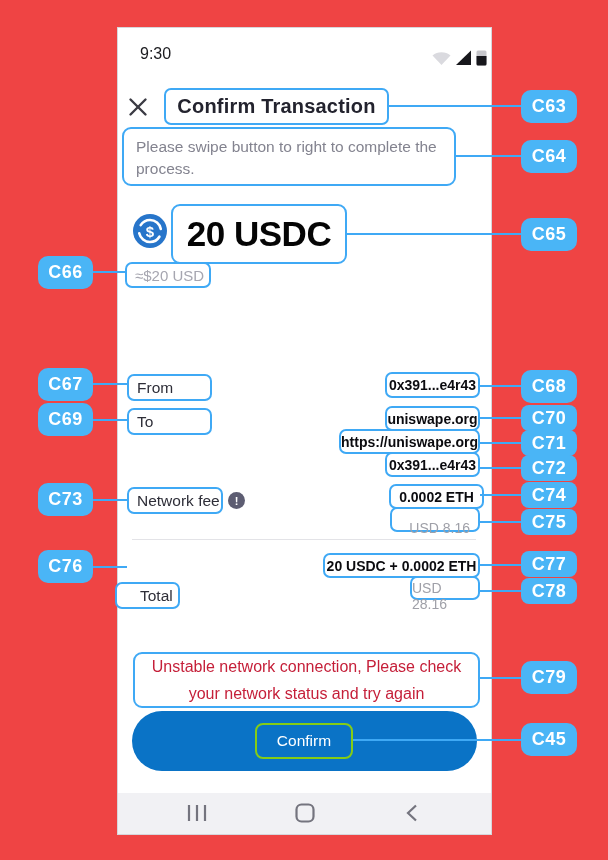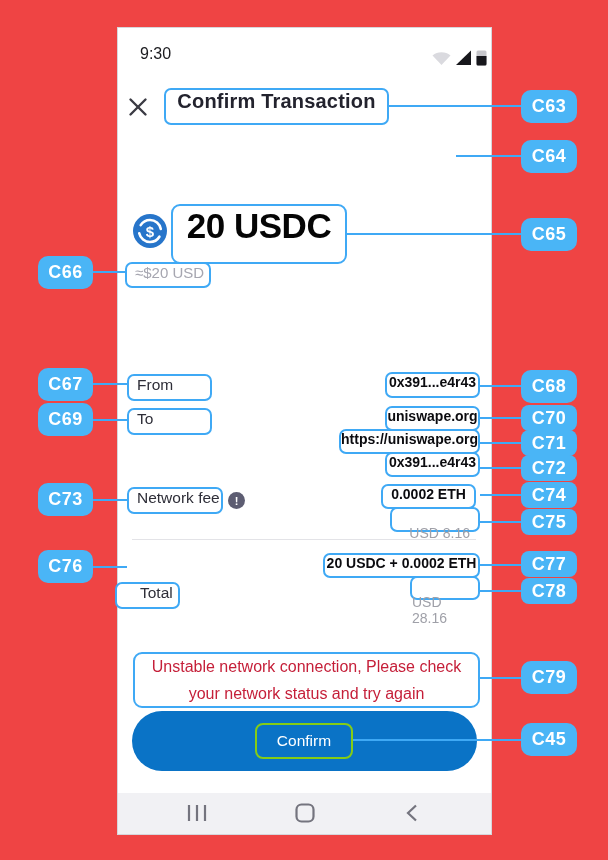--- a/index.html
+++ b/index.html
@@ -16,21 +16,21 @@
           display:flex; align-items:center; justify-content:center;
           font-size:18px; font-weight:bold; letter-spacing:.5px; }
   .chip.left { left:38px; width:55px; }
   .chip.stack { height:26px; border-radius:8px; }
 
   
   .cline { position:absolute; height:2px; background:#3FA9F5; }
 
   
   .obox { position:absolute; border:2px solid #3FA9F5; border-radius:7px;
-          background:#fff; display:flex; justify-content:center; }
+          background:#fff; display:flex; align-items:center; justify-content:center; }
 
   .time { position:absolute; left:140px; top:45px; font-size:16px; font-weight:500; color:#1b1b1f; }
 
   .title-text { font-size:20px; font-weight:bold; color:#23232E; letter-spacing:.2px; }
   .subtitle-text { font-size:15.5px; color:#83838F; line-height:22px; }
   .amount-text { font-size:35px; font-weight:800; color:#050505; letter-spacing:-.5px; }
   .gray-sm { font-size:15px; color:#A6A6B0; }
   .label-sm { font-size:15.5px; color:#2E2E38; }
   .val-sm { font-size:14px; font-weight:bold; color:#0B0B0F; }
   .fiat-sm { font-size:14px; color:#9FA0A8;margin-top:16px; }
@@ -67,20 +67,23 @@
   </svg>
 
   <svg style="position:absolute;left:127px;top:96px" width="22" height="22" viewBox="0 0 22 22">
     <line x1="3.5" y1="3.5" x2="18.5" y2="18.5" stroke="#3B3B44" stroke-width="2.4" stroke-linecap="round"></line>
     <line x1="18.5" y1="3.5" x2="3.5" y2="18.5" stroke="#3B3B44" stroke-width="2.4" stroke-linecap="round"></line>
   </svg>
   <div class="obox" style="left:164px;top:88px;width:225px;height:37px;">
     <span class="title-text">Confirm Transaction</span>
   </div>
 
+  <div class="obox" style="left:122px;top:127px;width:334px;height:59px;justify-content:flex-start;align-items:flex-start;padding:7px 12px;border-radius:9px;">
+    <span class="subtitle-text">Please swipe button to right to complete the process.</span>
+  </div>
 
   <svg style="position:absolute;left:133px;top:214px" width="34" height="34" viewBox="0 0 34 34">
     <circle cx="17" cy="17" r="17" fill="#2775CA"></circle>
     <circle cx="17" cy="17" r="11" fill="none" stroke="#fff" stroke-width="2.6" stroke-dasharray="26 8.5" stroke-dashoffset="-6" stroke-linecap="round"></circle>
     <text x="17" y="22.5" text-anchor="middle" font-size="15" font-weight="bold" fill="#fff" font-family="Liberation Sans, sans-serif">$</text>
   </svg>
   <div class="obox" style="left:171px;top:204px;width:176px;height:60px;border-radius:9px;">
     <span class="amount-text">20 USDC</span>
   </div>
   <div class="obox" style="left:125px;top:262px;width:86px;height:26px;justify-content:flex-start;padding-left:8px;">
@@ -106,21 +109,21 @@
   <div class="obox" style="left:385px;top:452px;width:95px;height:25px;">
     <span class="val-sm">0x391...e4r43</span>
   </div>
 
   <div class="obox" style="left:127px;top:487px;width:96px;height:27px;justify-content:flex-start;padding-left:8px;">
     <span class="label-sm">Network fee</span>
   </div>
   <div class="info-dot">
     <span>!</span>
   </div>
-  <div class="obox" style="left:381px;top:484px;width:95px;height:25px;">
+  <div class="obox" style="left:389px;top:484px;width:95px;height:25px;">
     <span class="val-sm">0.0002 ETH</span>
   </div>
   <div class="obox" style="left:390px;top:507px;width:90px;height:25px;justify-content:flex-end;padding-right:8px;">
     <span class="fiat-sm">USD 8.16</span>
   </div>
 
   <div class="divider"></div>
 
   <div class="obox" style="left:115px;top:554px;width:65px;height:27px;justify-content:flex-start;padding-left:23px;margin-top:28px;">
     <span class="label-sm">Total</span>

